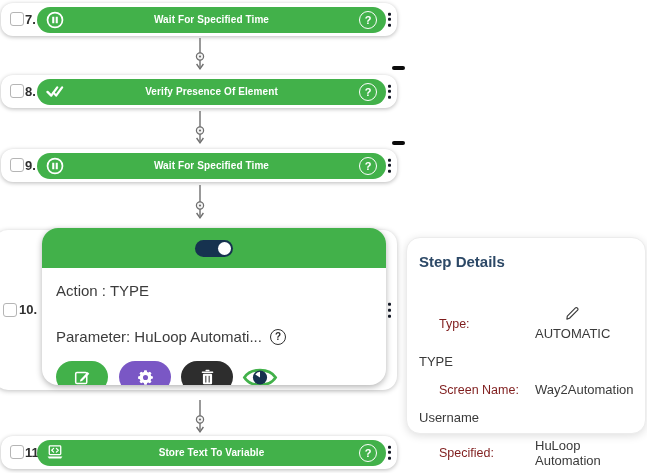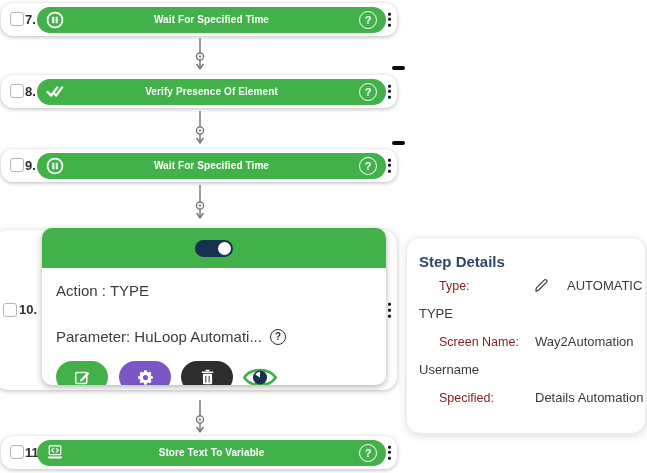--- a/index.html
+++ b/index.html
@@ -29,21 +29,21 @@
 
   
   .dash{position:absolute;width:13px;height:3.6px;background:#0b0b0b;border-radius:2px;}
 
   
   .row-exp{position:absolute;left:-6px;top:230px;width:403px;height:160px;background:#fff;
        border-radius:14px;box-shadow:0 1px 5px rgba(0,0,0,.25);}
   .row-exp .checkbox{left:9px;top:73px;}
   .row-exp .stepnum{left:25px;top:66px;height:28px;line-height:28px;}
   .exp-card{position:absolute;left:48px;top:-2px;width:344px;height:157px;background:#fff;
-       border-radius:10px;box-shadow:0 2px 6px rgba(0,0,0,.3);overflow:hidden;}
+       border-radius:16px;box-shadow:0 2px 6px rgba(0,0,0,.3);overflow:hidden;}
   .exp-header{height:40px;background:#42b14a;display:flex;align-items:center;justify-content:center;}
   .toggle{width:38px;height:17px;background:#16324f;border-radius:9px;position:relative;cursor:pointer;}
   .toggle .knob{position:absolute;right:2px;top:2px;width:13px;height:13px;background:#fff;border-radius:50%;}
   .exp-body{padding:14px 0 0 14px;}
   .action-line{font-size:15px;color:#3c3c3c;}
   .param-line{margin-top:29px;font-size:15px;color:#3c3c3c;display:flex;align-items:center;}
   .help-dark{margin-left:8px;width:16px;height:16px;border:1.4px solid #2f2f2f;border-radius:50%;
        box-sizing:border-box;display:inline-flex;align-items:center;justify-content:center;
        font-size:10px;font-weight:700;color:#2f2f2f;cursor:pointer;}
   .btn-row{margin-top:16px;display:flex;align-items:center;}
@@ -51,24 +51,24 @@
        justify-content:center;cursor:pointer;padding:0;}
   .btn.green{background:#42b14a;margin-right:11px;}
   .btn.purple{background:#7a57c5;margin-right:10px;}
   .btn.dark{background:#2d2d2d;margin-right:9px;}
   .eye{display:flex;cursor:pointer;}
 
   
   .panel{position:absolute;left:406px;top:237px;width:240px;height:197px;background:#fff;
        border:1px solid #ececec;border-radius:14px;box-shadow:0 2px 8px rgba(0,0,0,.13);
        box-sizing:border-box;padding:15px 0 0 12px;}
-  .panel-title{font-size:15px;font-weight:700;color:#2c4866;margin-bottom:8px;}
+  .panel-title{font-size:15px;font-weight:700;color:#2c4866;margin-bottom:36px;}
   .detail-row{display:flex;align-items:center;margin-bottom:13px;}
   .dl{width:96px;font-size:12.5px;color:#7f1d1d;flex-shrink:0;margin-left:20px;}
-  .dv{font-size:13px;color:#3a3a3a;display:flex;align-items:flex-start;gap:18px;}
+  .dv{font-size:13px;color:#3a3a3a;display:flex;align-items:center;gap:6px;flex-direction:column;}
 </style>
 </head>
 <body>
 
 <div id="app">
 
   <div class="row" style="top:3px;">
     <span class="checkbox"></span>
     <span class="stepnum">7.</span>
     <div class="pill">
@@ -274,18 +274,18 @@
         </span>
     </div>
     <div class="detail-row">
       <span class="dv">
           <span>Username</span>
         </span>
     </div>
     <div class="detail-row">
       <span class="dl">Specified:</span>
       <span class="dv">
-          <span>Details Automation</span>
+          <span>HuLoop Automation</span>
         </span>
     </div>
   </div>
 
 </div>
 
 </body></html>

